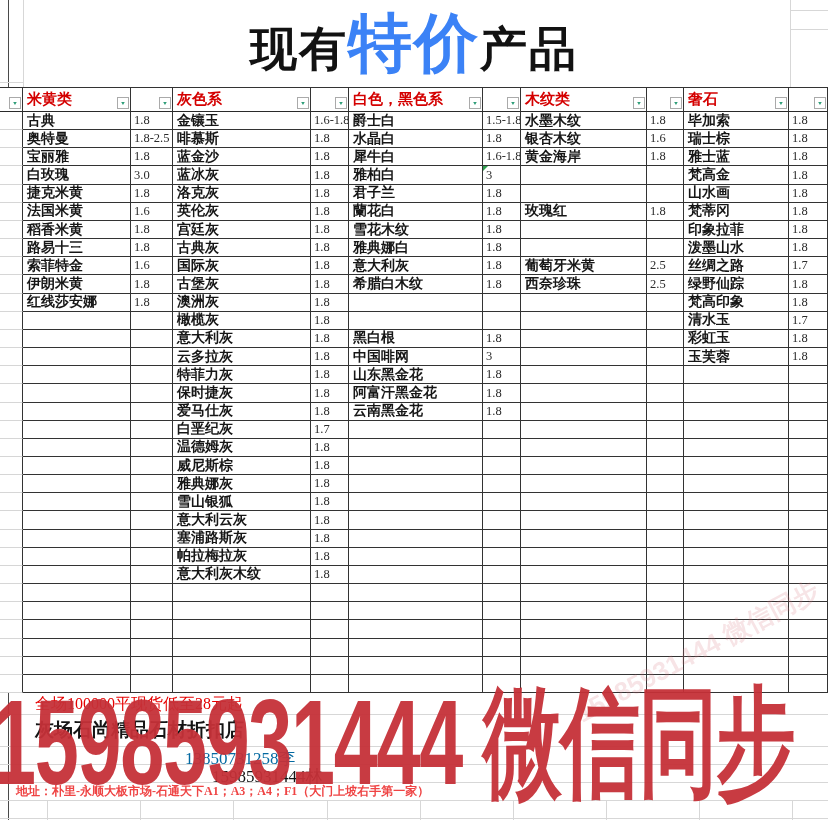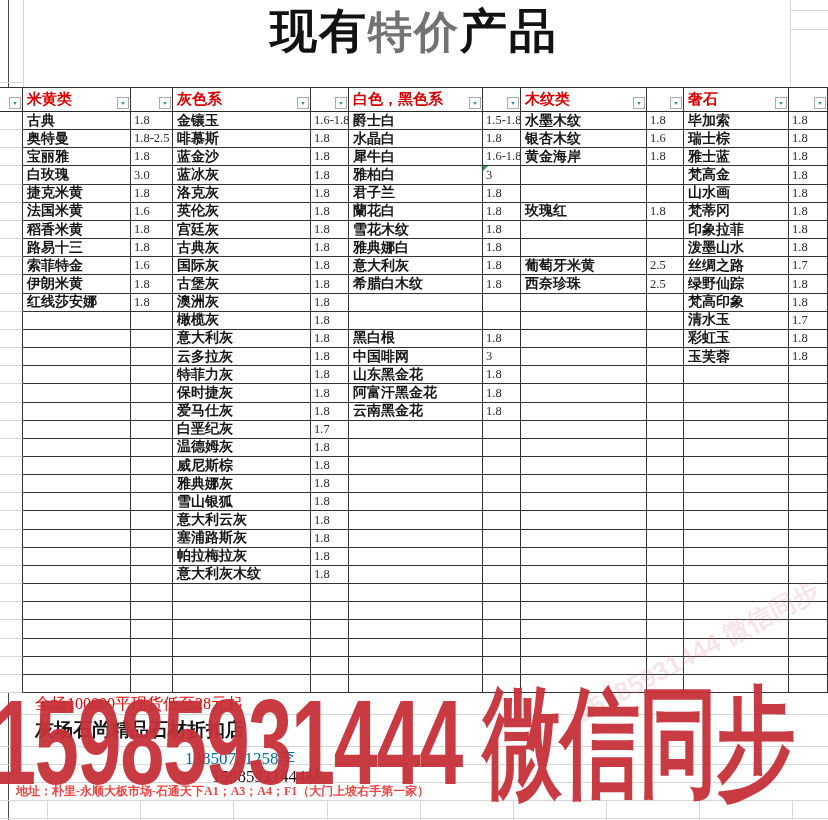--- a/index.html
+++ b/index.html
@@ -7,21 +7,21 @@
          font-family:"Liberation Serif","DejaVu Serif",serif;}
   .line{position:absolute;z-index:0;}
   .hline{height:1px;background:#d7d7d7;}
   .vline{width:1px;background:#d7d7d7;}
   .vdark{width:1px;background:#4a4a4a;}
 
   
   .title{position:absolute;left:0;top:0;width:828px;height:87px;display:flex;
          align-items:baseline;justify-content:center;z-index:1;text-align:center;}
   .title .t-black{font-size:47px;font-weight:700;color:#121212;letter-spacing:2px;}
-  .title .t-red{font-size:44px;font-weight:700;color:#737373;letter-spacing:2px;}
+  .title .t-red{font-size:64px;font-weight:700;color:#3b82f6;letter-spacing:2px;}
 
   
   #table-root{position:absolute;left:0;top:87px;width:828px;display:grid;
               grid-auto-rows:18.16px;grid-template-rows:24px;z-index:1;
               border-top:1px solid #333;background:#fef9c3;}
   .cell{position:relative;border-right:1px solid #333;border-bottom:1px solid #333;
         box-sizing:border-box;overflow:hidden;background:#fff;}
   .cell.colA{border-right:1px solid #333;border-bottom:1px solid #d6d6d6;}
   .cell.hdr{border-bottom:1px solid #2a2a2a;}
   .hlabel{position:absolute;left:4px;top:2px;font-size:15px;font-weight:700;color:#d40000;white-space:nowrap;}

